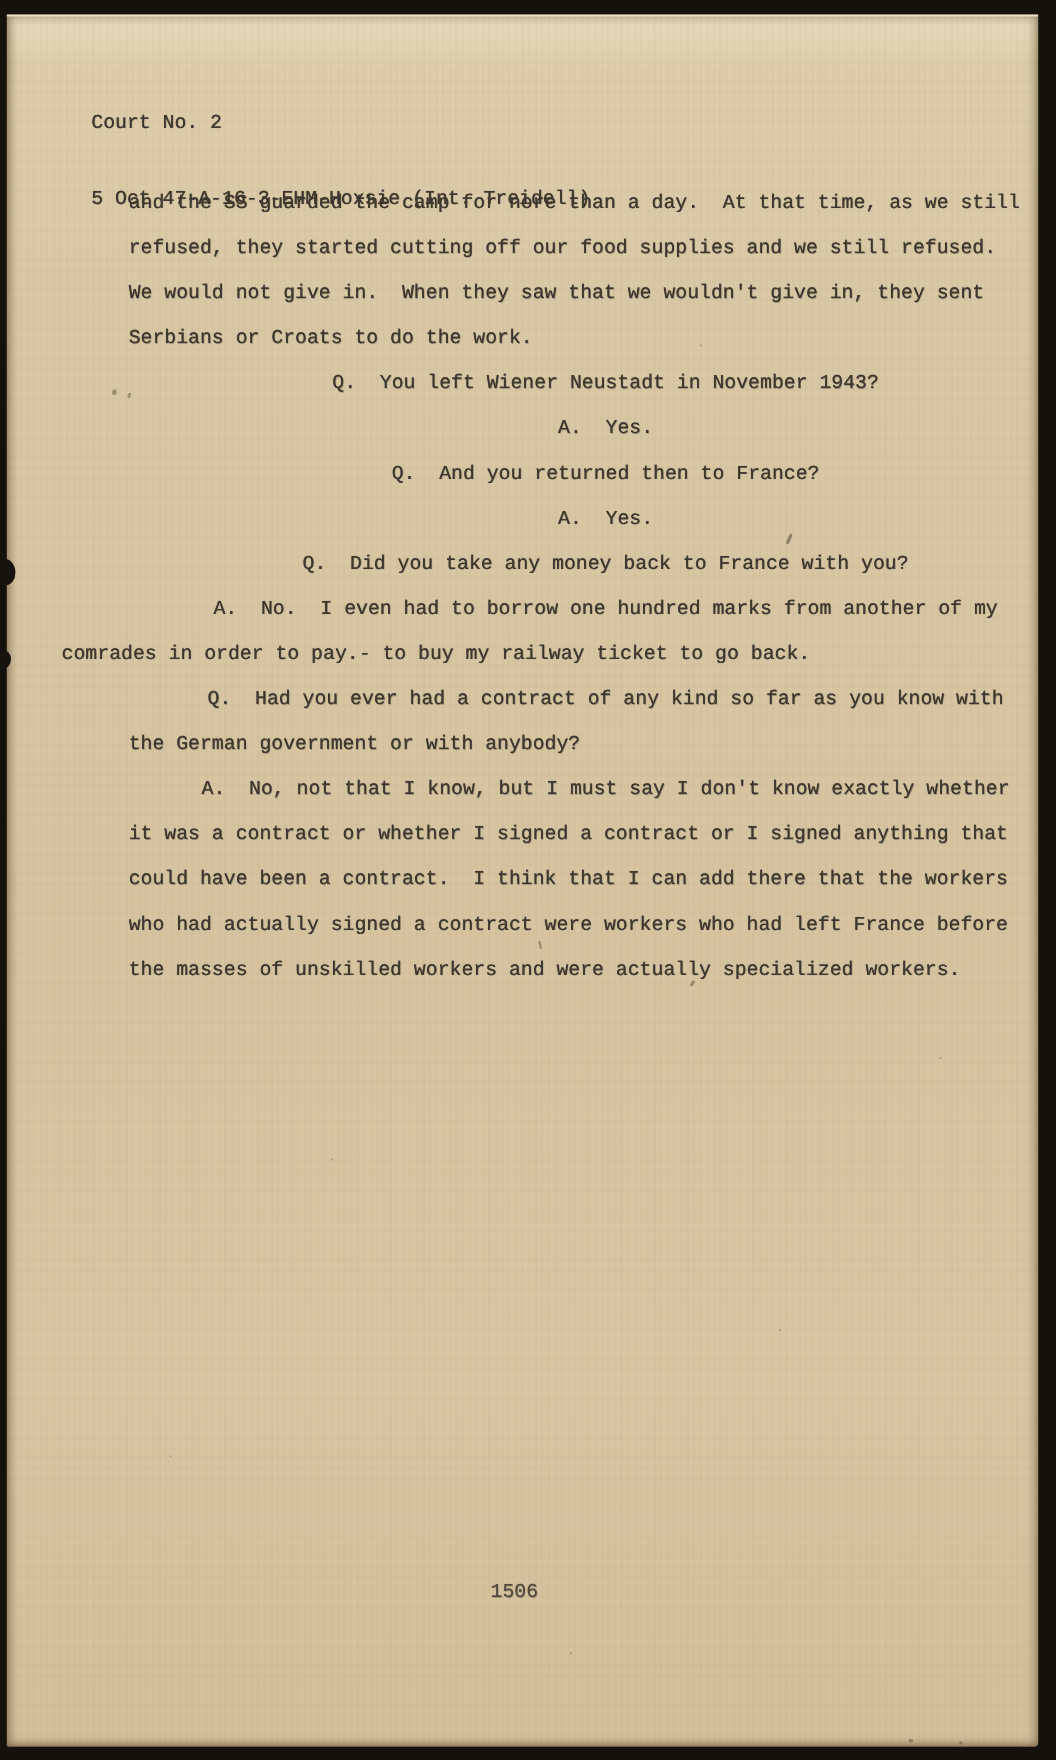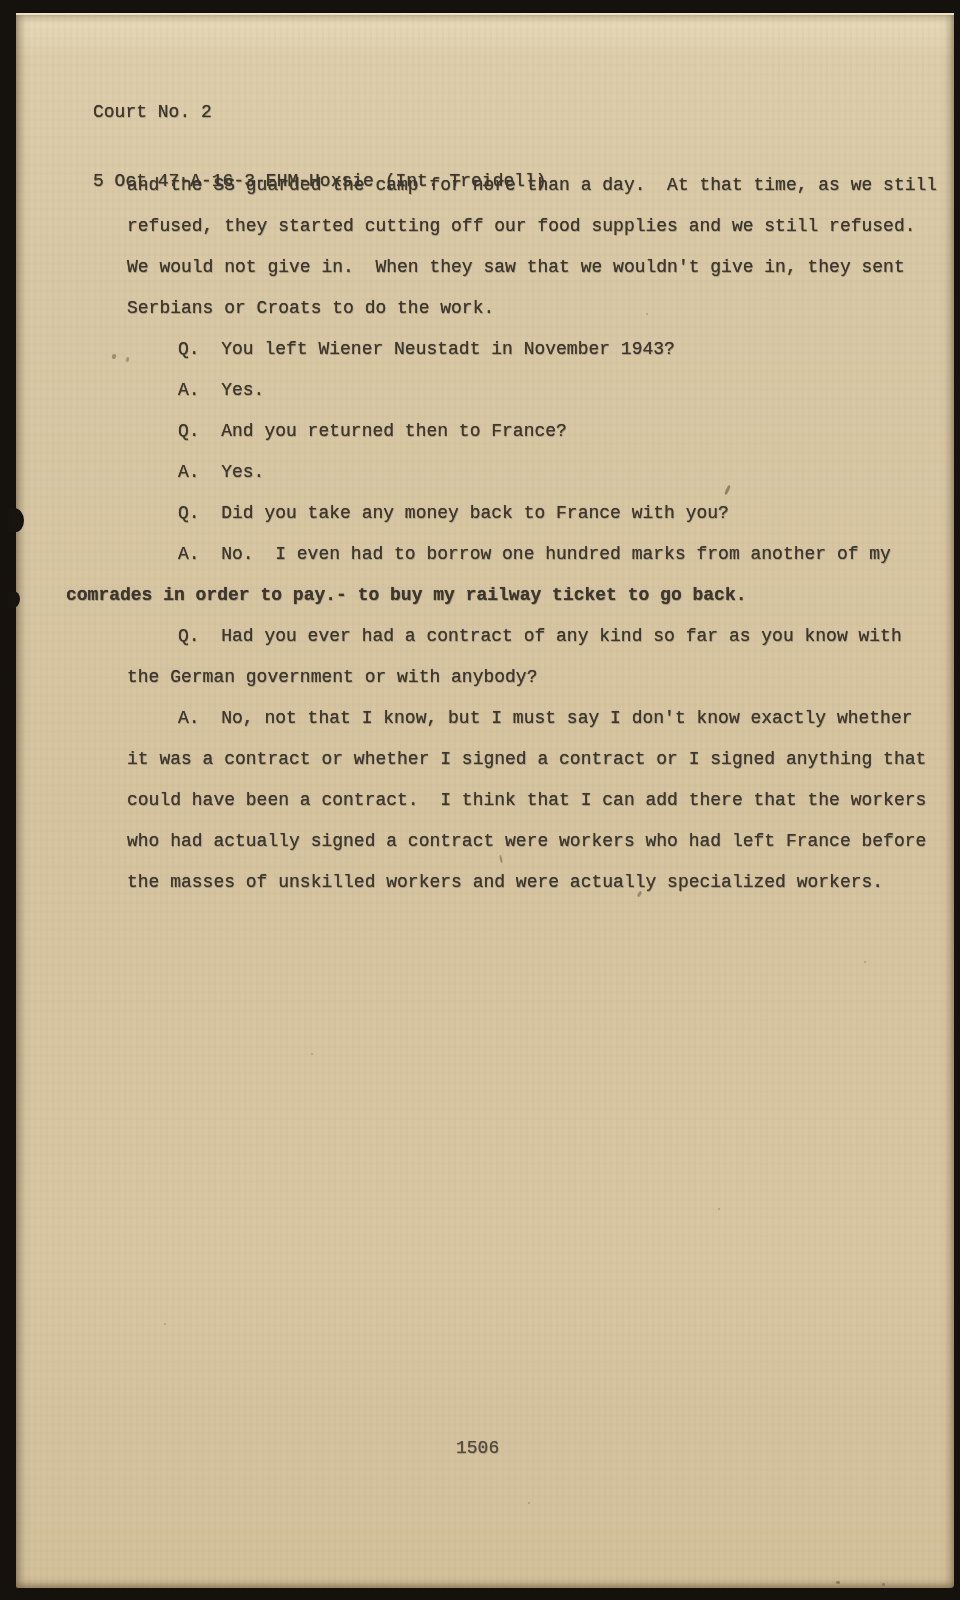--- a/index.html
+++ b/index.html
@@ -9,21 +9,21 @@
   }
   body {
     width: 960px;
     height: 1600px;
     position: relative;
     overflow: hidden;
     font-family: "Liberation Mono", "DejaVu Sans Mono", monospace;
   }
   .paper {
     position: absolute;
-    left: 16px;
+    left: 6px;
     top: 13px;
     width: 938px;
     height: 1575px;
     background:
       repeating-linear-gradient(90deg, rgba(125,105,72,0.035) 0 2px, rgba(0,0,0,0) 2px 6px),
       repeating-linear-gradient(0deg, rgba(140,118,82,0.025) 0 3px, rgba(0,0,0,0) 3px 9px),
       linear-gradient(180deg, #e9dcbd 0px, #ddcdaa 45px, #d9c8a5 260px, #d6c4a1 800px, #d8c6a3 1250px, #d2c09b 1575px);
     box-shadow:
       inset 0 2px 0 rgba(244,233,204,0.9),
       inset 4px 0 8px rgba(92,75,48,0.38),
@@ -48,22 +48,22 @@
   }
   .bodytext {
     position: absolute;
     left: 77px;
     top: 152px;
     width: 850px;
     font-size: 18px;
     line-height: 41px;
   }
   .line { white-space: pre; margin-left: 34px; }
-  .line.qa { padding-left: 51px; }
-  .line.outdent { margin-left: -27px; font-weight: bold; }
+  .line.qa { padding-left: 51px; text-align: center; }
+  .line.outdent { margin-left: -27px; }
   .pagenum {
     position: absolute;
     left: 440px;
     top: 1424px;
     font-size: 18px;
     line-height: 22px;
     opacity: 0.85;
     text-align: center;
   }
   

